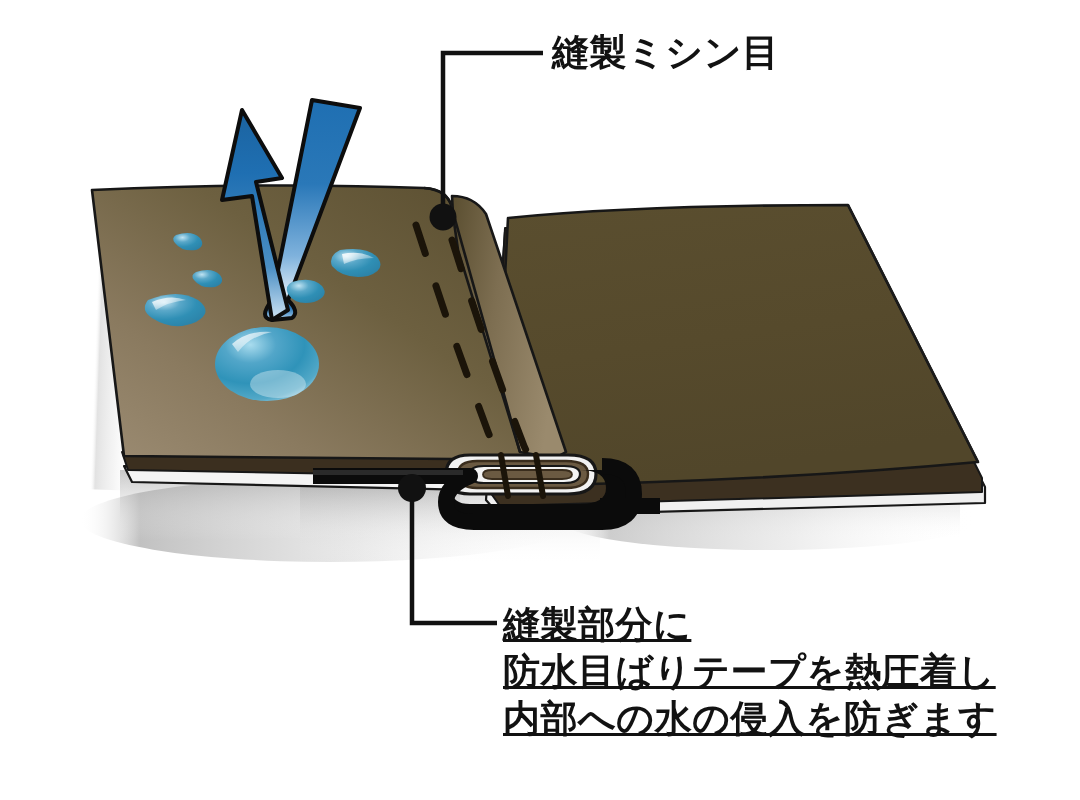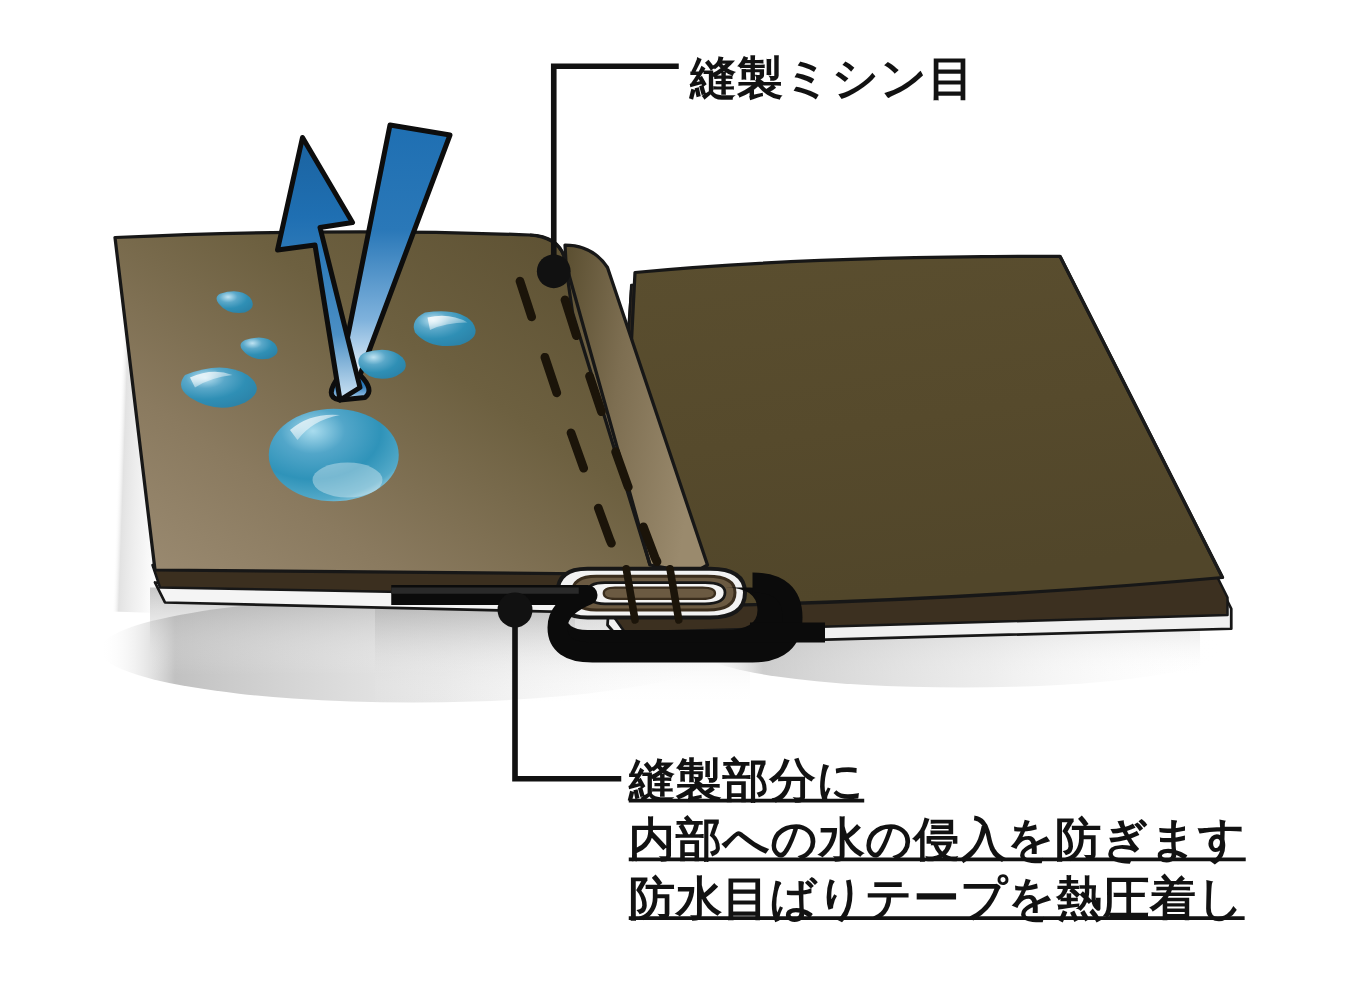--- a/index.html
+++ b/index.html
@@ -29,21 +29,21 @@
   .label {
     position: absolute;
     color: #121212;
     font-weight: 700;
     letter-spacing: 0.5px;
     white-space: nowrap;
     font-family: "Liberation Sans", "DejaVu Sans", sans-serif;
   }
   #label-seam {
     left: 552px;
-    top: 40px;
+    top: 30px;
     font-size: 37px;
     line-height: 46px;
   }
   #label-tape {
     left: 503px;
     top: 601px;
     font-size: 37px;
     line-height: 47px;
   }
   #label-tape .line {
@@ -254,17 +254,17 @@
     <g>
       <path d="M 412,488 L 412,623 L 497,623" fill="none" stroke="#111111" stroke-width="4.5"></path>
       <circle cx="412" cy="488" r="14" fill="#111111"></circle>
     </g>
   </svg>
 
   <div class="label" id="label-seam">縫製ミシン目</div>
 
   <div class="label" id="label-tape">
     <span class="line">縫製部分に</span>
+    <span class="line">防水目ばりテープを熱圧着し</span>
     <span class="line">内部への水の侵入を防ぎます</span>
-    <span class="line">防水目ばりテープを熱圧着し</span>
   </div>
 
 </div>
 
 </body></html>

